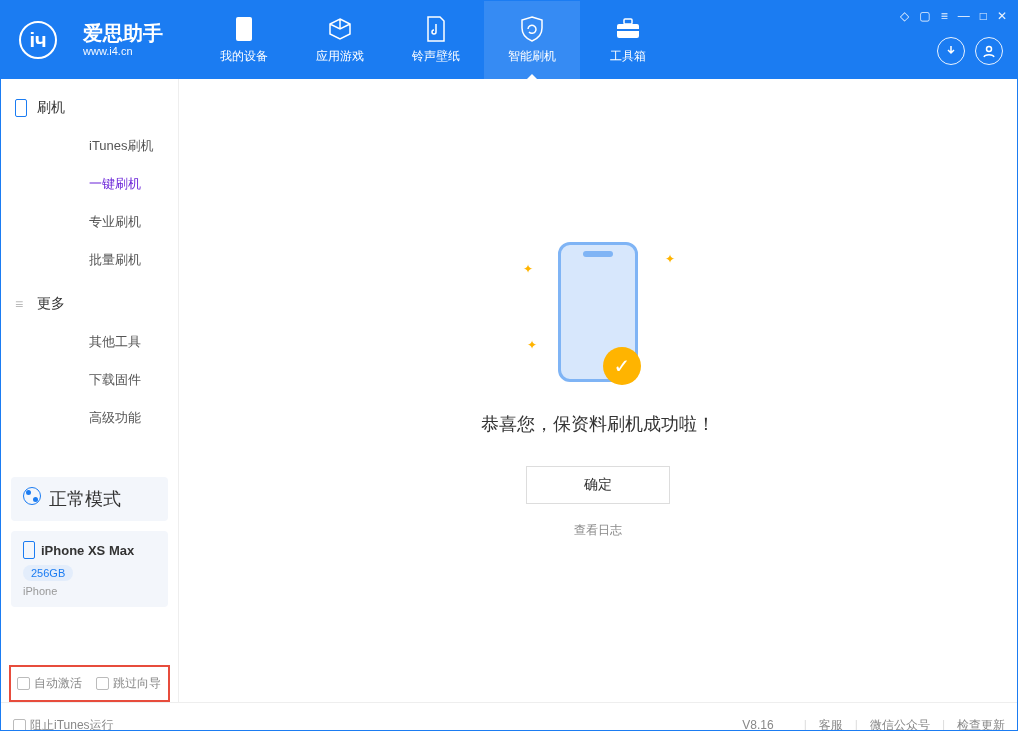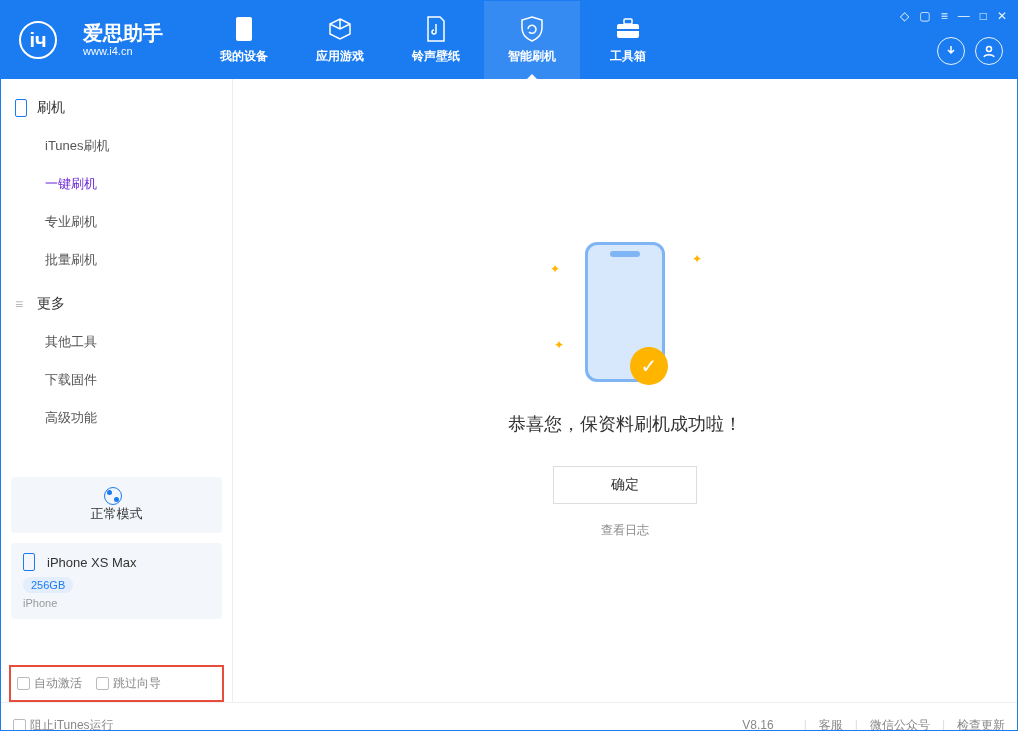--- a/index.html
+++ b/index.html
@@ -11,44 +11,44 @@
 .logo-icon { width: 38px; height: 38px; border: 2px solid #fff; border-radius: 50%; display: flex; align-items: center; justify-content: center; font-weight: bold; font-size: 20px; margin-right: 8px; }
 .logo-text { display: flex; flex-direction: column; line-height: 1.2; margin-left: 18px; }
 .logo-title { font-size: 20px; font-weight: bold; }
 .logo-url { font-size: 11px; opacity: 0.95; }
 
 .nav { display: flex; height: 100%; }
 .nav-item { width: 96px; display: flex; flex-direction: column; align-items: center; justify-content: center; cursor: pointer; position: relative; }
 .nav-item.active { background: rgba(255,255,255,0.12); }
 .nav-item.active::after { content: ""; position: absolute; bottom: -2px; left: 50%; transform: translateX(-50%); width: 0; height: 0; border-left: 7px solid transparent; border-right: 7px solid transparent; border-bottom: 7px solid #fff; }
 .nav-icon { width: 26px; height: 26px; margin-bottom: 6px; display: flex; align-items: center; justify-content: center; }
-.nav-label { font-size: 12px; font-weight: bold; }
+.nav-label { font-size: 12px; }
 
 .win-controls { position: absolute; right: 10px; top: 8px; display: flex; gap: 10px; font-size: 12px; }
 .win-controls span { cursor: pointer; opacity: 0.9; }
 .header-right { position: absolute; right: 14px; bottom: 14px; display: flex; gap: 10px; }
 .circ-btn { width: 28px; height: 28px; border: 1.5px solid rgba(255,255,255,0.9); border-radius: 50%; display: flex; align-items: center; justify-content: center; cursor: pointer; }
 
 
 .body { display: flex; height: calc(731px - 78px - 30px); }
-.sidebar { width: 232px; border-right: 1px solid #eee; padding-top: 14px; position: relative; }
+.sidebar { width: 178px; border-right: 1px solid #eee; padding-top: 14px; position: relative; }
 .s-header { display: flex; align-items: center; padding: 6px 14px; font-size: 14px; color: #333; font-weight: 500; }
 .s-header .sq { width: 12px; height: 18px; border: 1.5px solid #1b7cf2; border-radius: 2px; margin-right: 10px; }
 .s-header .lines { width: 12px; margin-right: 10px; color: #bbb; font-size: 14px; }
-.s-list { padding: 4px 0 10px 0; }
+.s-list { padding: 4px 0 10px 0; margin-left: 44px; }
 .s-item { padding: 10px 14px 10px 44px; font-size: 13px; color: #555; cursor: pointer; }
 .s-item.active { color: #6d28d9; }
 
-.mode-box { margin: 30px 10px 10px 10px; background: #f3f6fb; border-radius: 4px; padding: 10px 12px; display: flex; align-items: center; font-size: 13px; color: #333; flex-direction: column; }
+.mode-box { margin: 30px 10px 10px 10px; background: #f3f6fb; border-radius: 4px; padding: 10px 12px; display: flex; font-size: 18px; color: #333; }
 .mode-ic { width: 18px; height: 18px; border: 1.5px solid #1b7cf2; border-radius: 50%; margin-right: 8px; position: relative; }
 .mode-ic::before { content:""; position:absolute; width:5px; height:5px; background:#1b7cf2; border-radius:50%; left:2px; top:2px; }
 .mode-ic::after { content:""; position:absolute; width:5px; height:5px; background:#1b7cf2; border-radius:50%; right:2px; bottom:2px; }
 
 .device-box { margin: 0 10px; background: #f3f6fb; border-radius: 4px; padding: 10px 12px; }
-.device-name { font-size: 13px; font-weight: 400; color: #333; display: flex; align-items: center; gap: 12px; }
+.device-name { font-size: 13px; font-weight: 700; color: #333; display: flex; align-items: center; gap: 6px; }
 .device-phone { width: 12px; height: 18px; border: 1.5px solid #1b7cf2; border-radius: 2px; }
 .device-cap { display: inline-block; margin-top: 6px; background: #e3edfb; color: #1b7cf2; font-size: 11px; padding: 2px 8px; border-radius: 10px; }
 .device-type { font-size: 11px; color: #999; margin-top: 4px; }
 
 .checks { position: absolute; bottom: 0; left: 8px; right: 8px; border: 2px solid #e74c3c; padding: 8px 6px; display: flex; gap: 14px; font-size: 12px; color: #888; }
 .chk { display: flex; align-items: center; gap: 4px; }
 .chk-box { width: 13px; height: 13px; border: 1px solid #bbb; border-radius: 2px; }
 
 
 .main { flex: 1; display: flex; flex-direction: column; align-items: center; justify-content: center; position: relative; }

